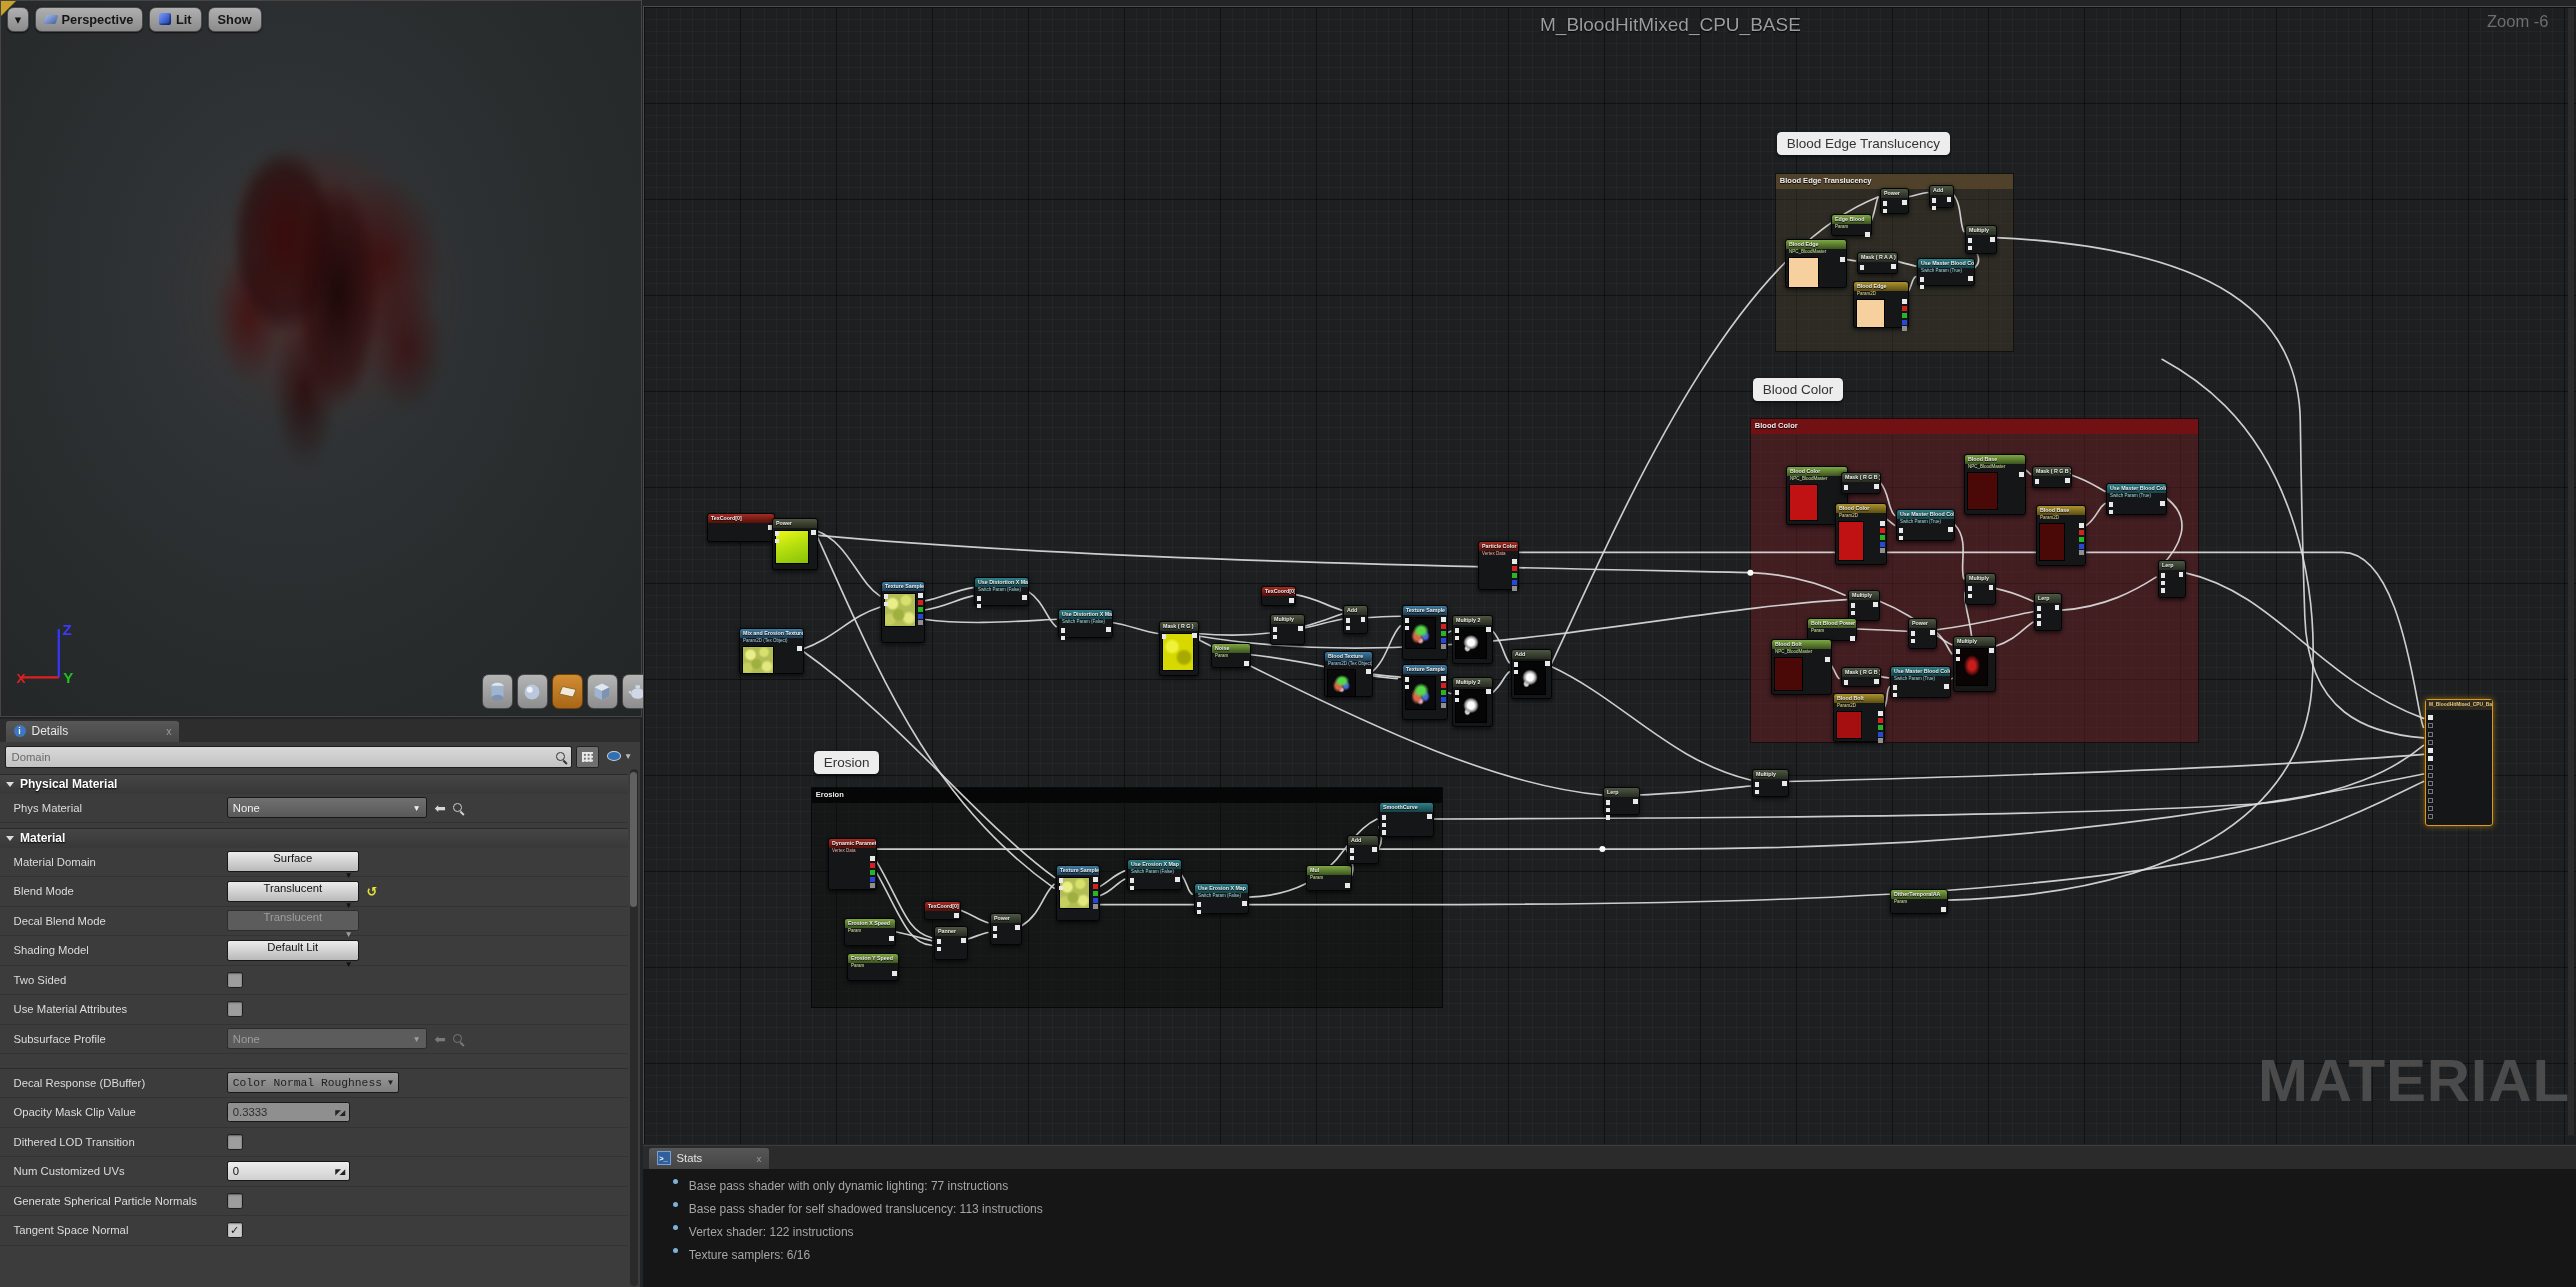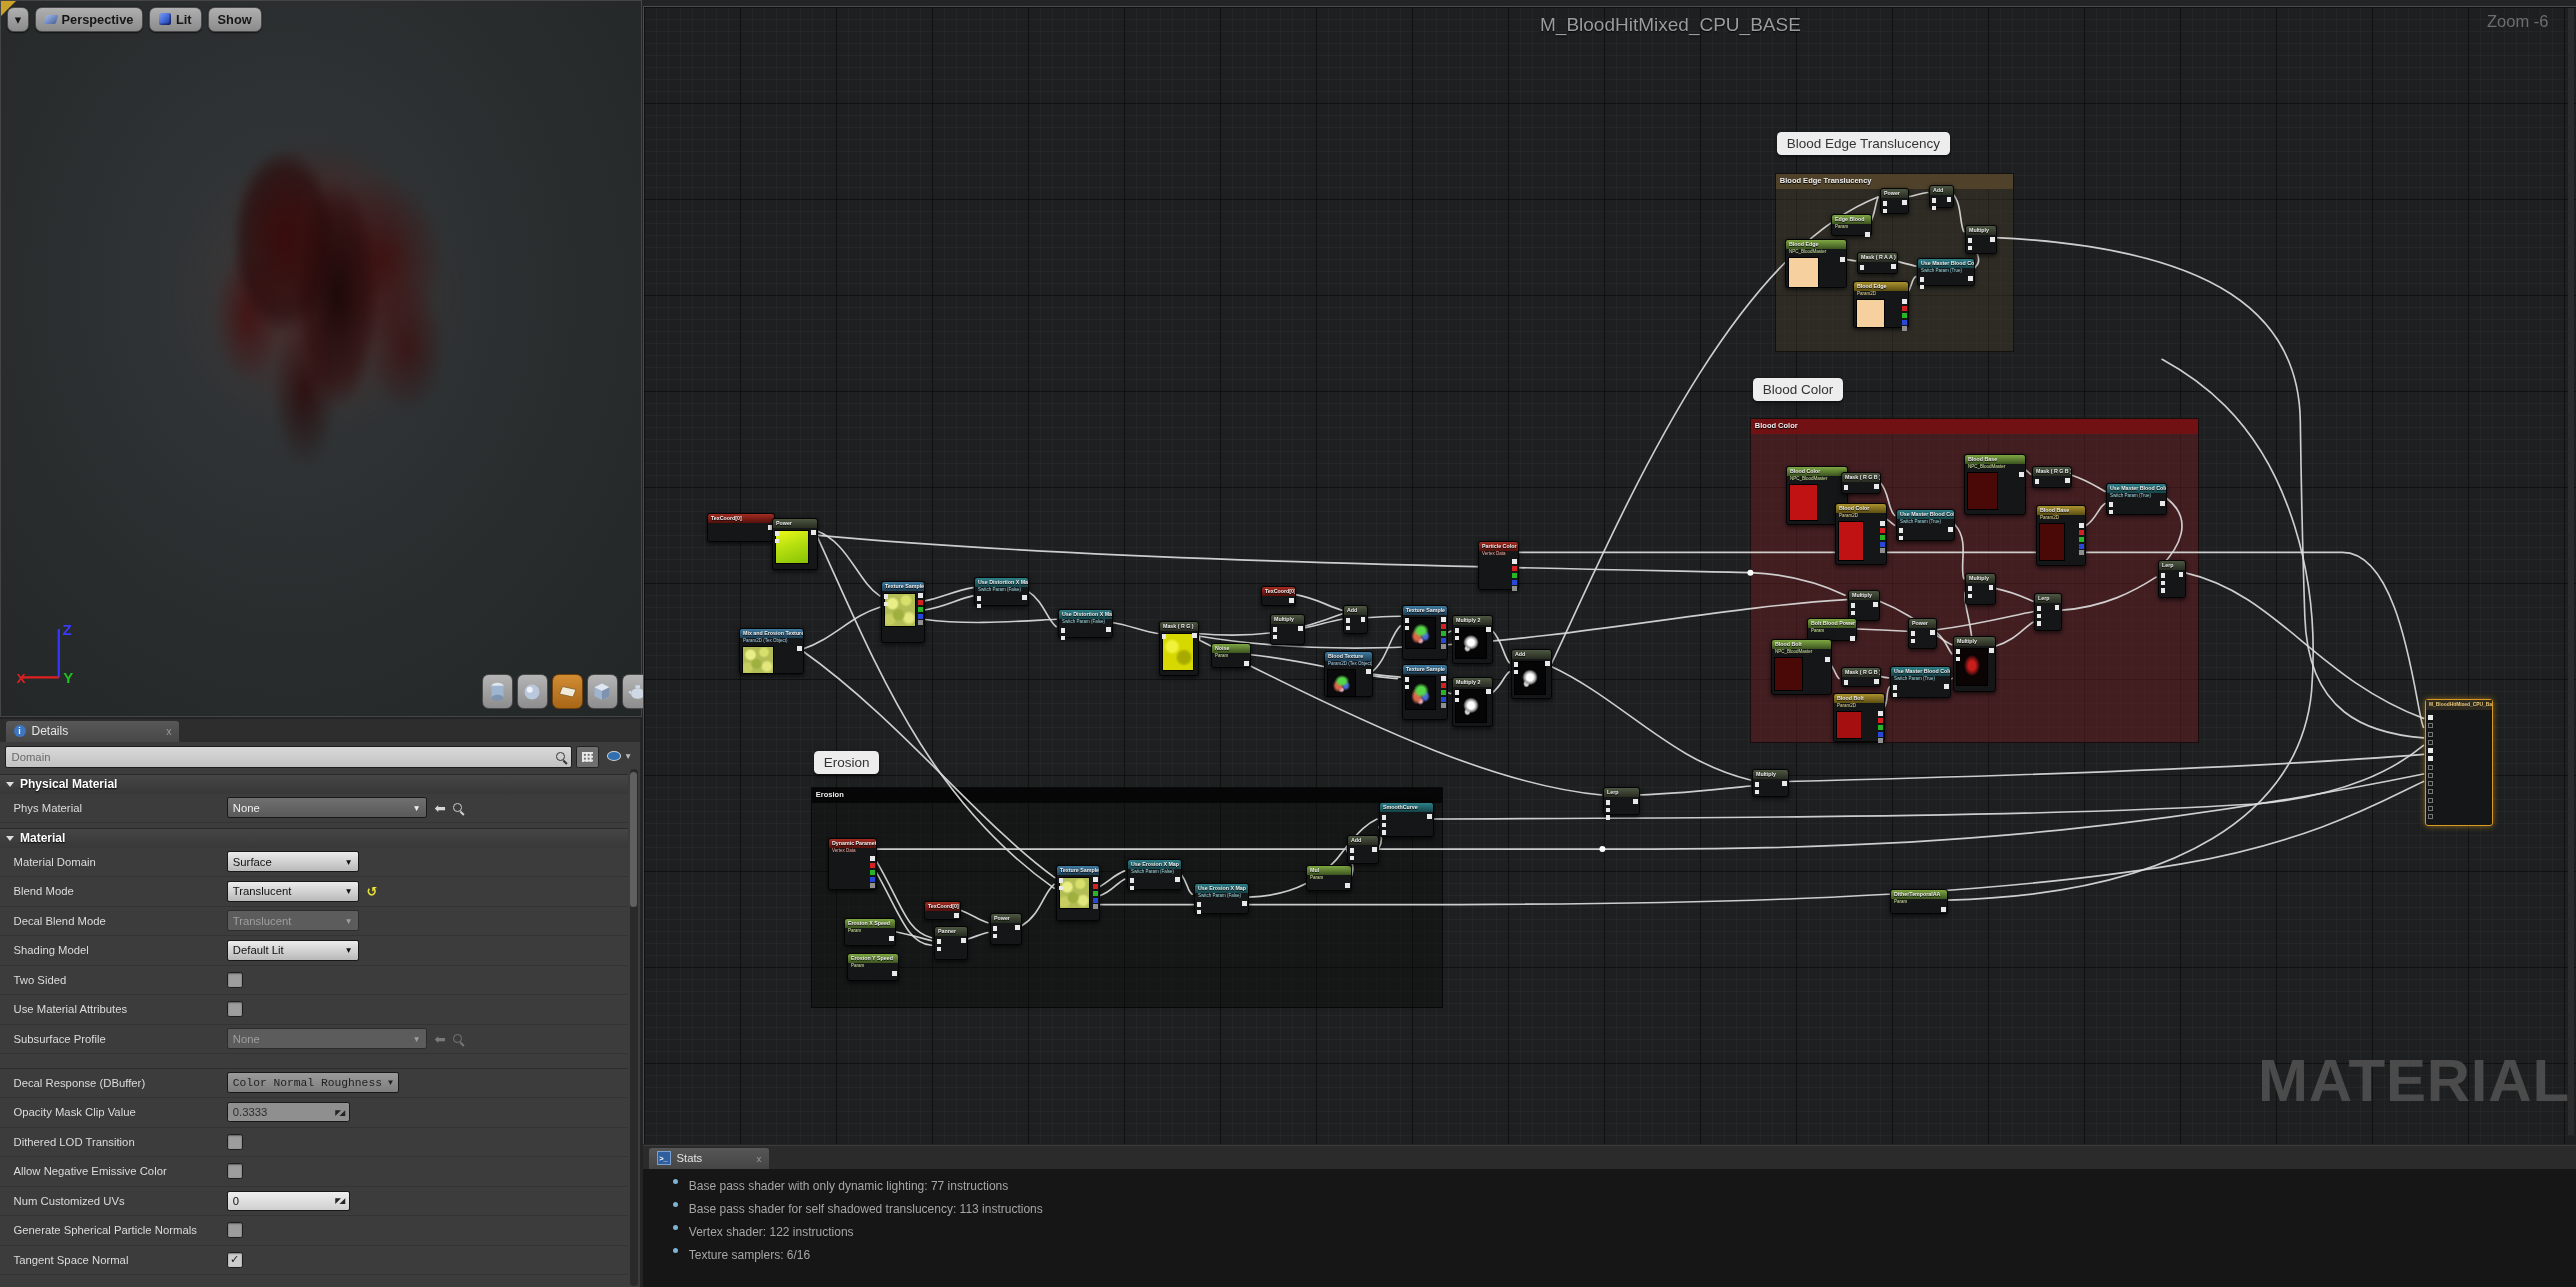--- a/index.html
+++ b/index.html
@@ -59,21 +59,21 @@
   .cat{position:relative;margin-top:4.5px;height:19px;background:linear-gradient(#454545,#383838);
     border-top:0.8px solid #2a2a2a;display:flex;align-items:center;padding-left:6px;gap:6px;
     color:#fff;font-weight:bold;font-size:12px;text-shadow:0 0.8px 1.5px #000;}
   .tri{width:0;height:0;border-left:4.5px solid transparent;border-right:4.5px solid transparent;border-top:5.3px solid #ddd;}
   .prow{position:relative;height:28.5px;display:flex;align-items:center;border-bottom:0.8px solid #333;}
   .prow .lbl{width:213px;padding-left:13.5px;color:#dcdcdc;font-size:11.3px;white-space:nowrap;overflow:hidden;}
   .ctrl{display:flex;align-items:center;gap:7.5px;}
   .dd{height:19px;min-width:120px;border:0.8px solid #181818;border-radius:2.3px;display:flex;align-items:center;
     padding:0 5.3px;font-size:11.3px;gap:6px;}
   .dd .cap{margin-left:auto;font-size:8.3px;}
-  .dd.light{background:linear-gradient(#ececec,#b9b9b9);color:#111;}
+  .dd.light{background:linear-gradient(#ececec,#b9b9b9);color:#111;flex-direction:column;}
   .dd.gray{background:linear-gradient(#9a9a9a,#7e7e7e);color:#222;font-family:Liberation Mono, monospace;}
   .dd.asset{background:linear-gradient(#707070,#595959);color:#f0f0f0;min-width:188px;}
   .dd.disabled{background:#5c5c5c;color:#9e9e9e;border-color:#2c2c2c;}
   .spin{height:18px;width:111px;border:0.8px solid #181818;border-radius:2.3px;display:flex;align-items:center;
     padding:0 5.3px;font-size:11.3px;}
   .spin.light{background:linear-gradient(#efefef,#cfcfcf);color:#111;}
   .spin.dim{background:#8f8f8f;color:#2e2e2e;}
   .spin .knob{margin-left:auto;font-size:7.5px;color:#222;letter-spacing:-1.5px;}
   .cb{width:14.3px;height:14.3px;border-radius:2.3px;background:#9d9d9d;border:0.8px solid #1d1d1d;
     box-shadow:inset 0 0.8px 1.5px rgba(0,0,0,.5);display:flex;align-items:center;justify-content:center;
@@ -344,26 +344,20 @@
           </div>
         </div>
       </div>
       <div class="prow">
         <div class="lbl">Dithered LOD Transition</div>
         <div class="ctrl">
           <div class="cb"></div>
         </div>
       </div>
       <div class="prow">
-        <div class="lbl">Allow Negative Emissive Color</div>
-        <div class="ctrl">
-          <div class="cb"></div>
-        </div>
-      </div>
-      <div class="prow">
         <div class="lbl">Num Customized UVs</div>
         <div class="ctrl">
           <div class="spin light">
             <span>0</span>
             <span class="knob">◤◢</span>
           </div>
         </div>
       </div>
       <div class="prow">
         <div class="lbl">Generate Spherical Particle Normals</div>

